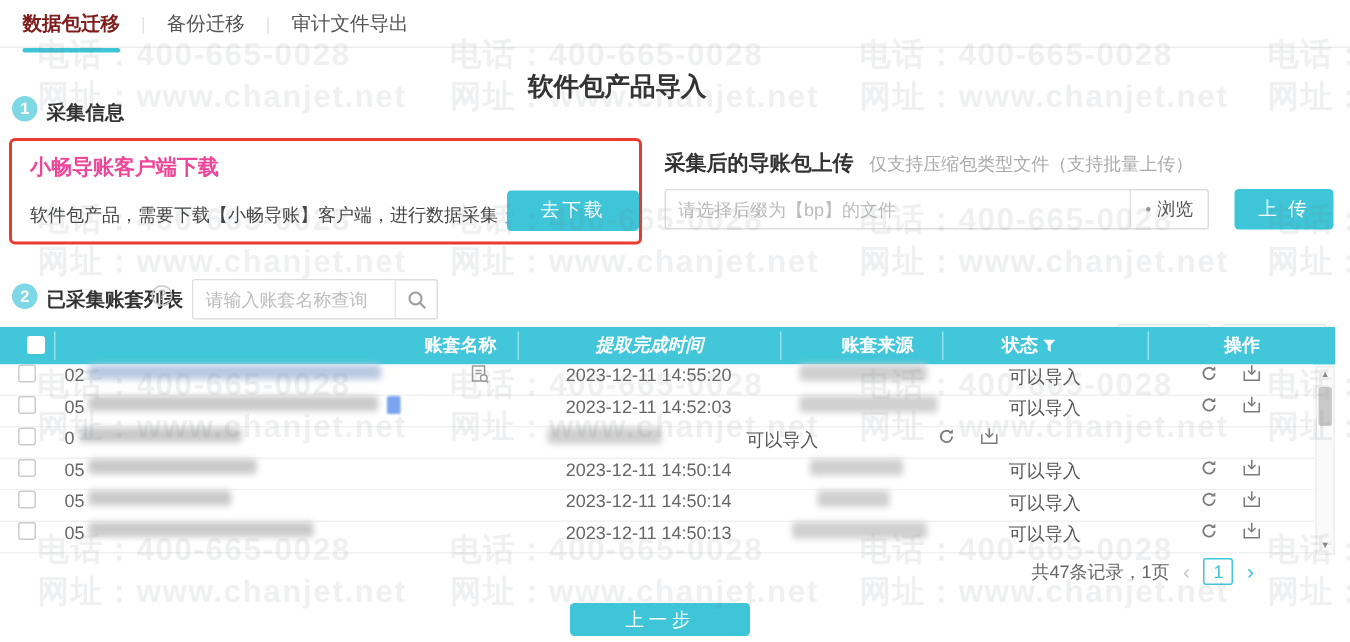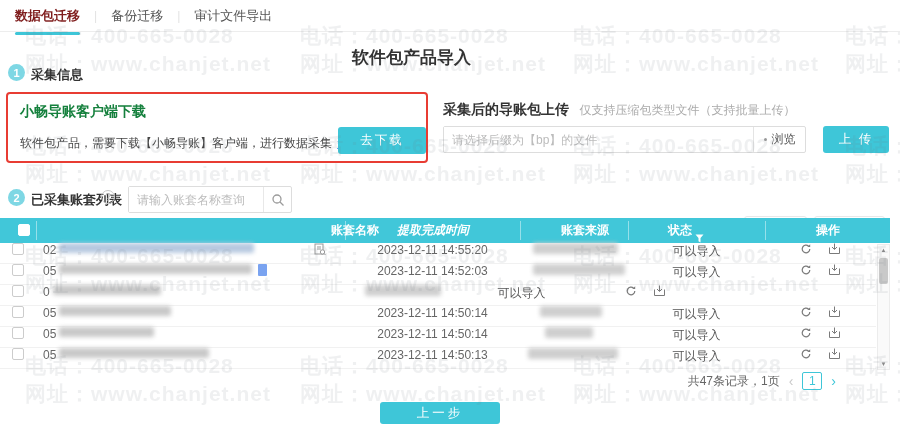--- a/index.html
+++ b/index.html
@@ -27,21 +27,21 @@
 
   
   .step-circle { position:absolute; width:17px; height:17px; border-radius:50%;
             background:#7ED7E4; color:#fff; font-size:11px; font-weight:bold;
             display:flex; align-items:center; justify-content:center; }
   .step-label { position:absolute; font-size:13px; font-weight:bold; color:#333; }
 
   
   .dl-card { position:absolute; left:6px; top:92px; width:422px; height:71px;
             border:2px solid #E83C33; border-radius:4px; background:#fff; }
-  .dl-title { position:absolute; left:12px; top:9px; font-size:14px; font-weight:bold; color:#15803d; }
+  .dl-title { position:absolute; left:12px; top:9px; font-size:14px; font-weight:bold; color:#ec4899; }
   .dl-desc { position:absolute; left:12px; top:41px; font-size:12px; color:#444; white-space:nowrap; }
   .dl-desc a { color:#6B9BF2; text-decoration:underline; margin-left:5px; cursor:pointer; }
   .btn-teal { background:#3EC6D8; color:#fff; border:none; border-radius:3px;
             font-size:12.5px; cursor:pointer; font-family:inherit; }
   .dl-btn { position:absolute; left:330px; top:33px; width:88px; height:27px; letter-spacing:2px; }
 
   
   .up-card { position:absolute; left:443px; top:92px; width:447px; height:70px; }
   .up-title-row { position:absolute; left:0; top:8px; white-space:nowrap; }
   .up-title { font-size:14px; font-weight:bold; color:#333; }
@@ -73,21 +73,21 @@
   .ghost-del { left:744px; width:63px; }
   .ghost-merge { left:814px; width:71px; }
 
   
   .thead { position:absolute; left:0; top:218px; width:890px; height:25px; background:#41C7D9; }
   .th { position:absolute; top:0; height:25px; line-height:25px; color:#fff;
             font-size:12px; font-weight:bold; white-space:nowrap; }
   .th-sep { position:absolute; top:3px; width:1px; height:19px; background:rgba(255,255,255,0.45); }
   .checkbox { width:12px; height:12px; border:1px solid #ccc; border-radius:2px; background:#fff; cursor:pointer; }
   .thead .checkbox { position:absolute; left:18px; top:6px; border-color:#fff; }
-  .status-group { display:flex; align-items:flex-end; gap:3px; }
+  .status-group { display:flex; align-items:center; gap:3px; }
 
   .tbody { position:absolute; left:0; top:243px; width:876px; }
   .trow { display:flex; align-items:center; height:21px; border-bottom:1px solid #f1f1f1; background:#fff; }
   .td { height:100%; display:flex; align-items:flex-start; }
   .td-check { width:36px; padding-left:12px; }
   .td-name { width:309px; padding-left:7px; position:relative; }
   .td-time { width:175px; justify-content:center; font-size:12px; color:#666; }
   .td-source { width:108px; }
   .td-status { width:137px; justify-content:center; font-size:12px; color:#555; }
   .td-ops { width:111px; justify-content:center; gap:16px; }
@@ -173,21 +173,21 @@
       </svg>
     </div>
   </div>
 
   <button class="ghost-btn ghost-del">批量删除</button>
   <button class="ghost-btn ghost-merge">合并账套</button>
 
   <div class="thead">
     <div class="checkbox"></div>
     <div class="th-sep" style="left:36px;"></div>
-    <div class="th" style="left:283px;margin-left:48px;">账套名称</div>
+    <div class="th" style="left:283px;">账套名称</div>
     <div class="th-sep" style="left:345px;"></div>
     <div class="th" style="left:397px;font-style:italic;">提取完成时间</div>
     <div class="th-sep" style="left:520px;"></div>
     <div class="th" style="left:561px;">账套来源</div>
     <div class="th-sep" style="left:628px;"></div>
     <div class="th status-group" style="left:668px;">
       <span>状态</span>
       <svg width="9" height="9" viewBox="0 0 9 9">
         <path d="M0.5 0.5h8L5.5 4v4.5l-2-1.2V4z" fill="#fff"></path>
       </svg>

